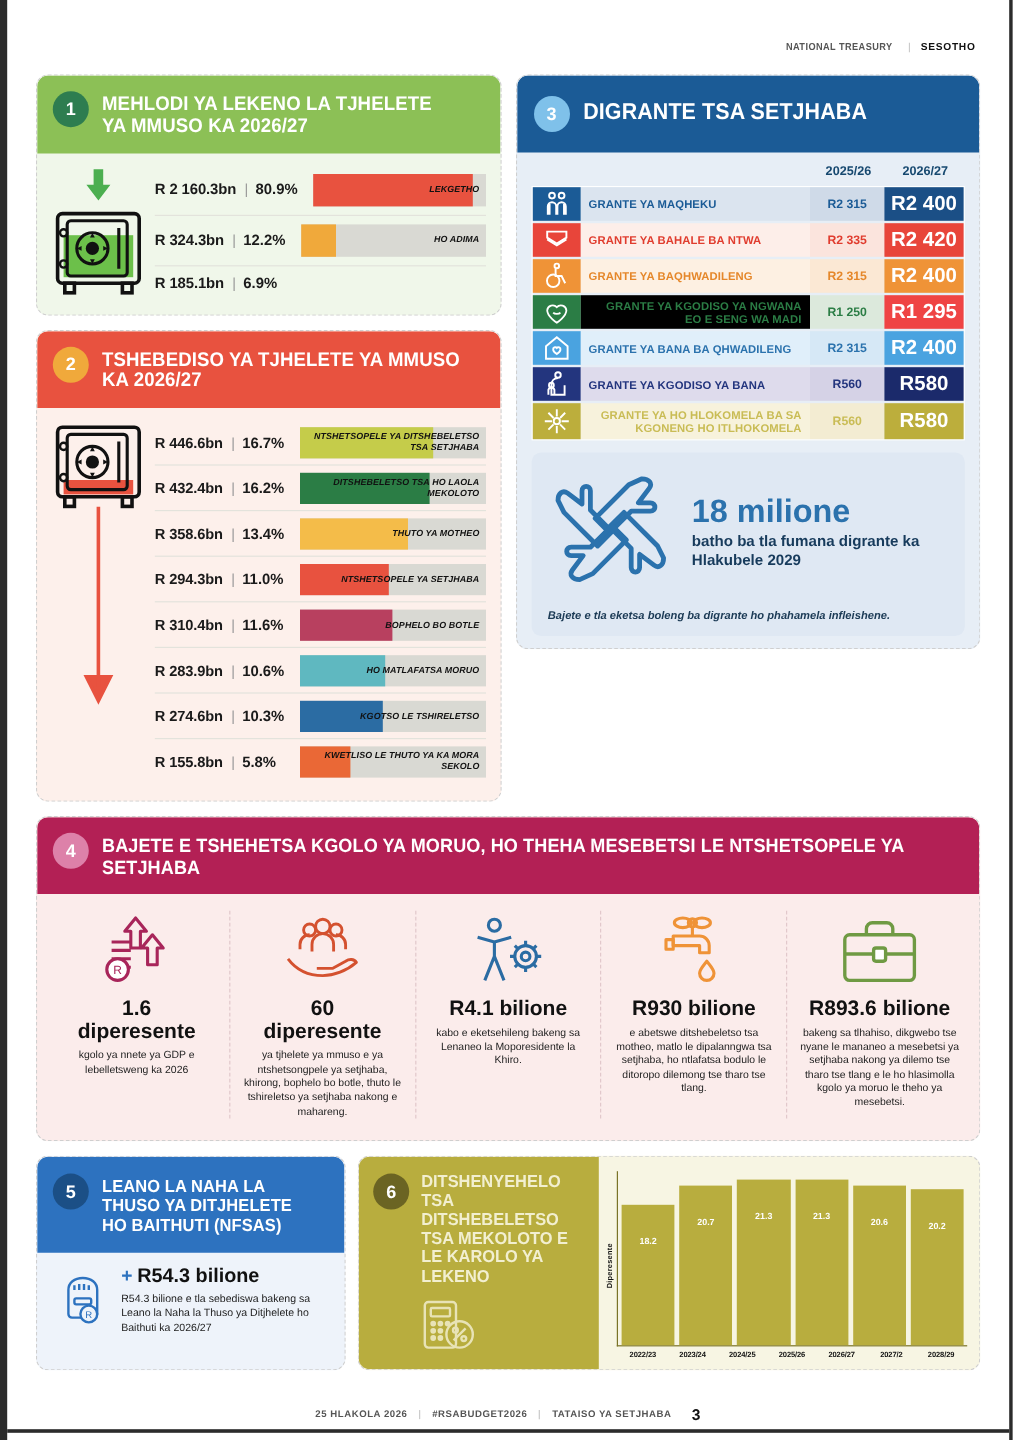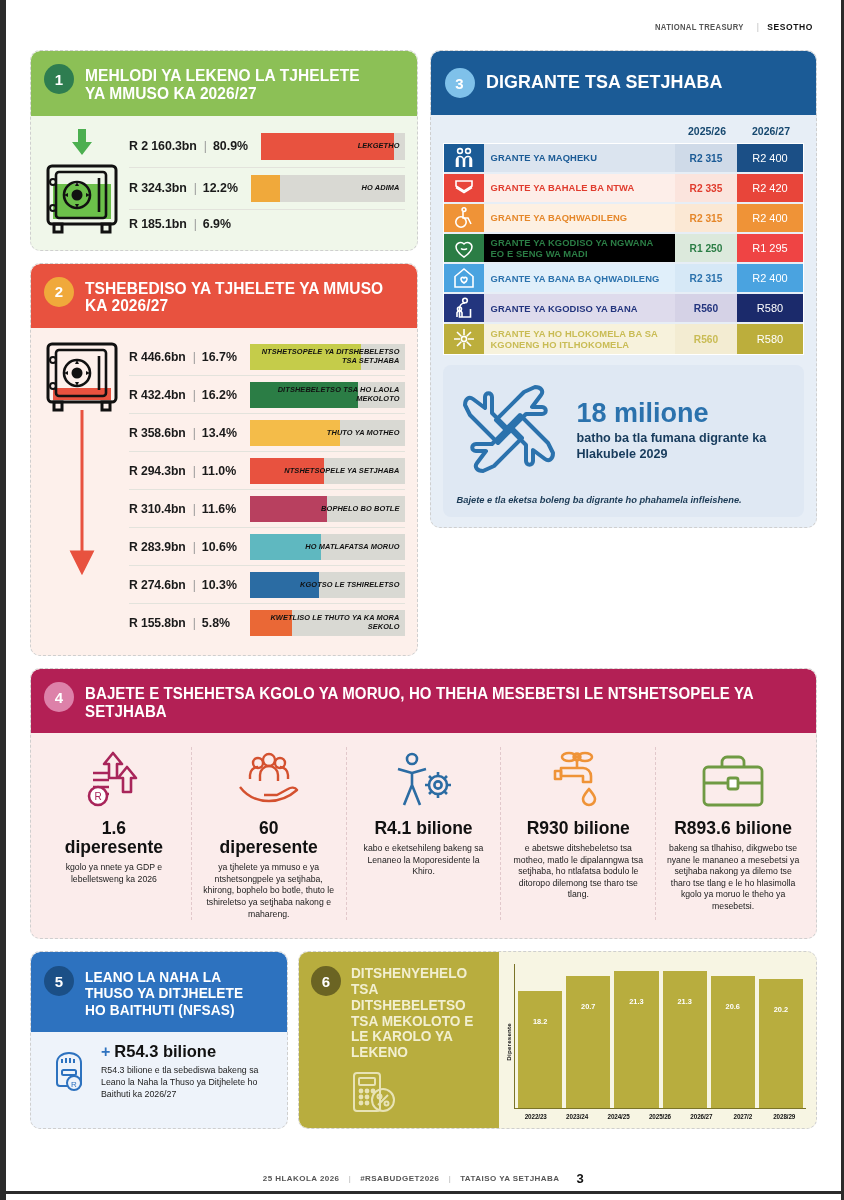--- a/index.html
+++ b/index.html
@@ -9,21 +9,21 @@
     font-family: "Liberation Sans", sans-serif;
     color: #1a1a1a;
     overflow: hidden;
     position: relative;
   }
   .page {
     position: absolute; inset: 0;
     background: #fff;
     border-left: 6px solid #2b2b2b;
     border-right: 3px solid #2b2b2b;
-    padding: 4px 24px;
+    padding: 16px 24px;
   }
 
   
   .masthead {
     height: 46px;
     display:flex; align-items:center; justify-content:flex-end;
     gap:8px;
     padding-right: 4px;
     font-size: 8.5px; letter-spacing:.4px;
   }
@@ -97,27 +97,27 @@
   #sec3 { background:#e7eef6; }
   #sec3 .hdr { background:#1b5b96; border-radius:9px 9px 0 0; padding:17px 14px; }
   #sec3 .badge { background:#7fc1ea; color:#fff; }
   #sec3 .body { padding:6px 12px 10px; }
 
   .yhead { display:flex; justify-content:flex-end; font-size:10.5px; font-weight:700; color:#16486f; padding:4px 0 6px; }
   .yhead span { width:62px; text-align:center; }
   .yhead span:last-child { width:66px; }
 
   .gtable { display:flex; flex-direction:column; border:1px solid #fff; }
-  .grow { display:flex; align-items:stretch; min-height:30px; border-bottom:2px solid #e7eef6; }
+  .grow { display:flex; align-items:stretch; min-height:30px; border-bottom:2px solid #e7eef6;text-align:right; }
   .grow:last-child { border-bottom:none; }
   .gicon { flex:0 0 40px; display:flex; align-items:center; justify-content:center; }
   .gicon svg { width:24px; height:24px; }
   .gname { flex:1; display:flex; align-items:center; padding:3px 7px; font-size:9.4px; font-weight:700; line-height:1.18; letter-spacing:.1px; }
   .gv1 { flex:0 0 62px; display:flex; align-items:center; justify-content:center; font-size:10.2px; font-weight:700; }
-  .gv2 { flex:0 0 66px; display:flex; align-items:center; justify-content:center; font-size:11px; font-weight:400; color:#fff; }
+  .gv2 { flex:0 0 66px; display:flex; align-items:center; justify-content:center; font-size:17px; font-weight:700; color:#fff; }
 
   
   .mil { background:#dfe8f3; border-radius:8px; margin-top:10px; padding:14px 14px 12px; display:flex; flex-direction:column; }
   .milrow { display:flex; align-items:center; gap:16px; }
   .milnum { font-size:27px; font-weight:700; color:#2b72ad; line-height:1; }
   .milsub { font-size:12.6px; font-weight:700; color:#173b5c; line-height:1.28; margin-top:3px; }
   .milnote { font-size:9.3px; font-style:italic; font-weight:700; color:#1b3a55; margin-top:12px; }
 
   
   #sec4 { margin-top:12px; background:#fbeceb; }

